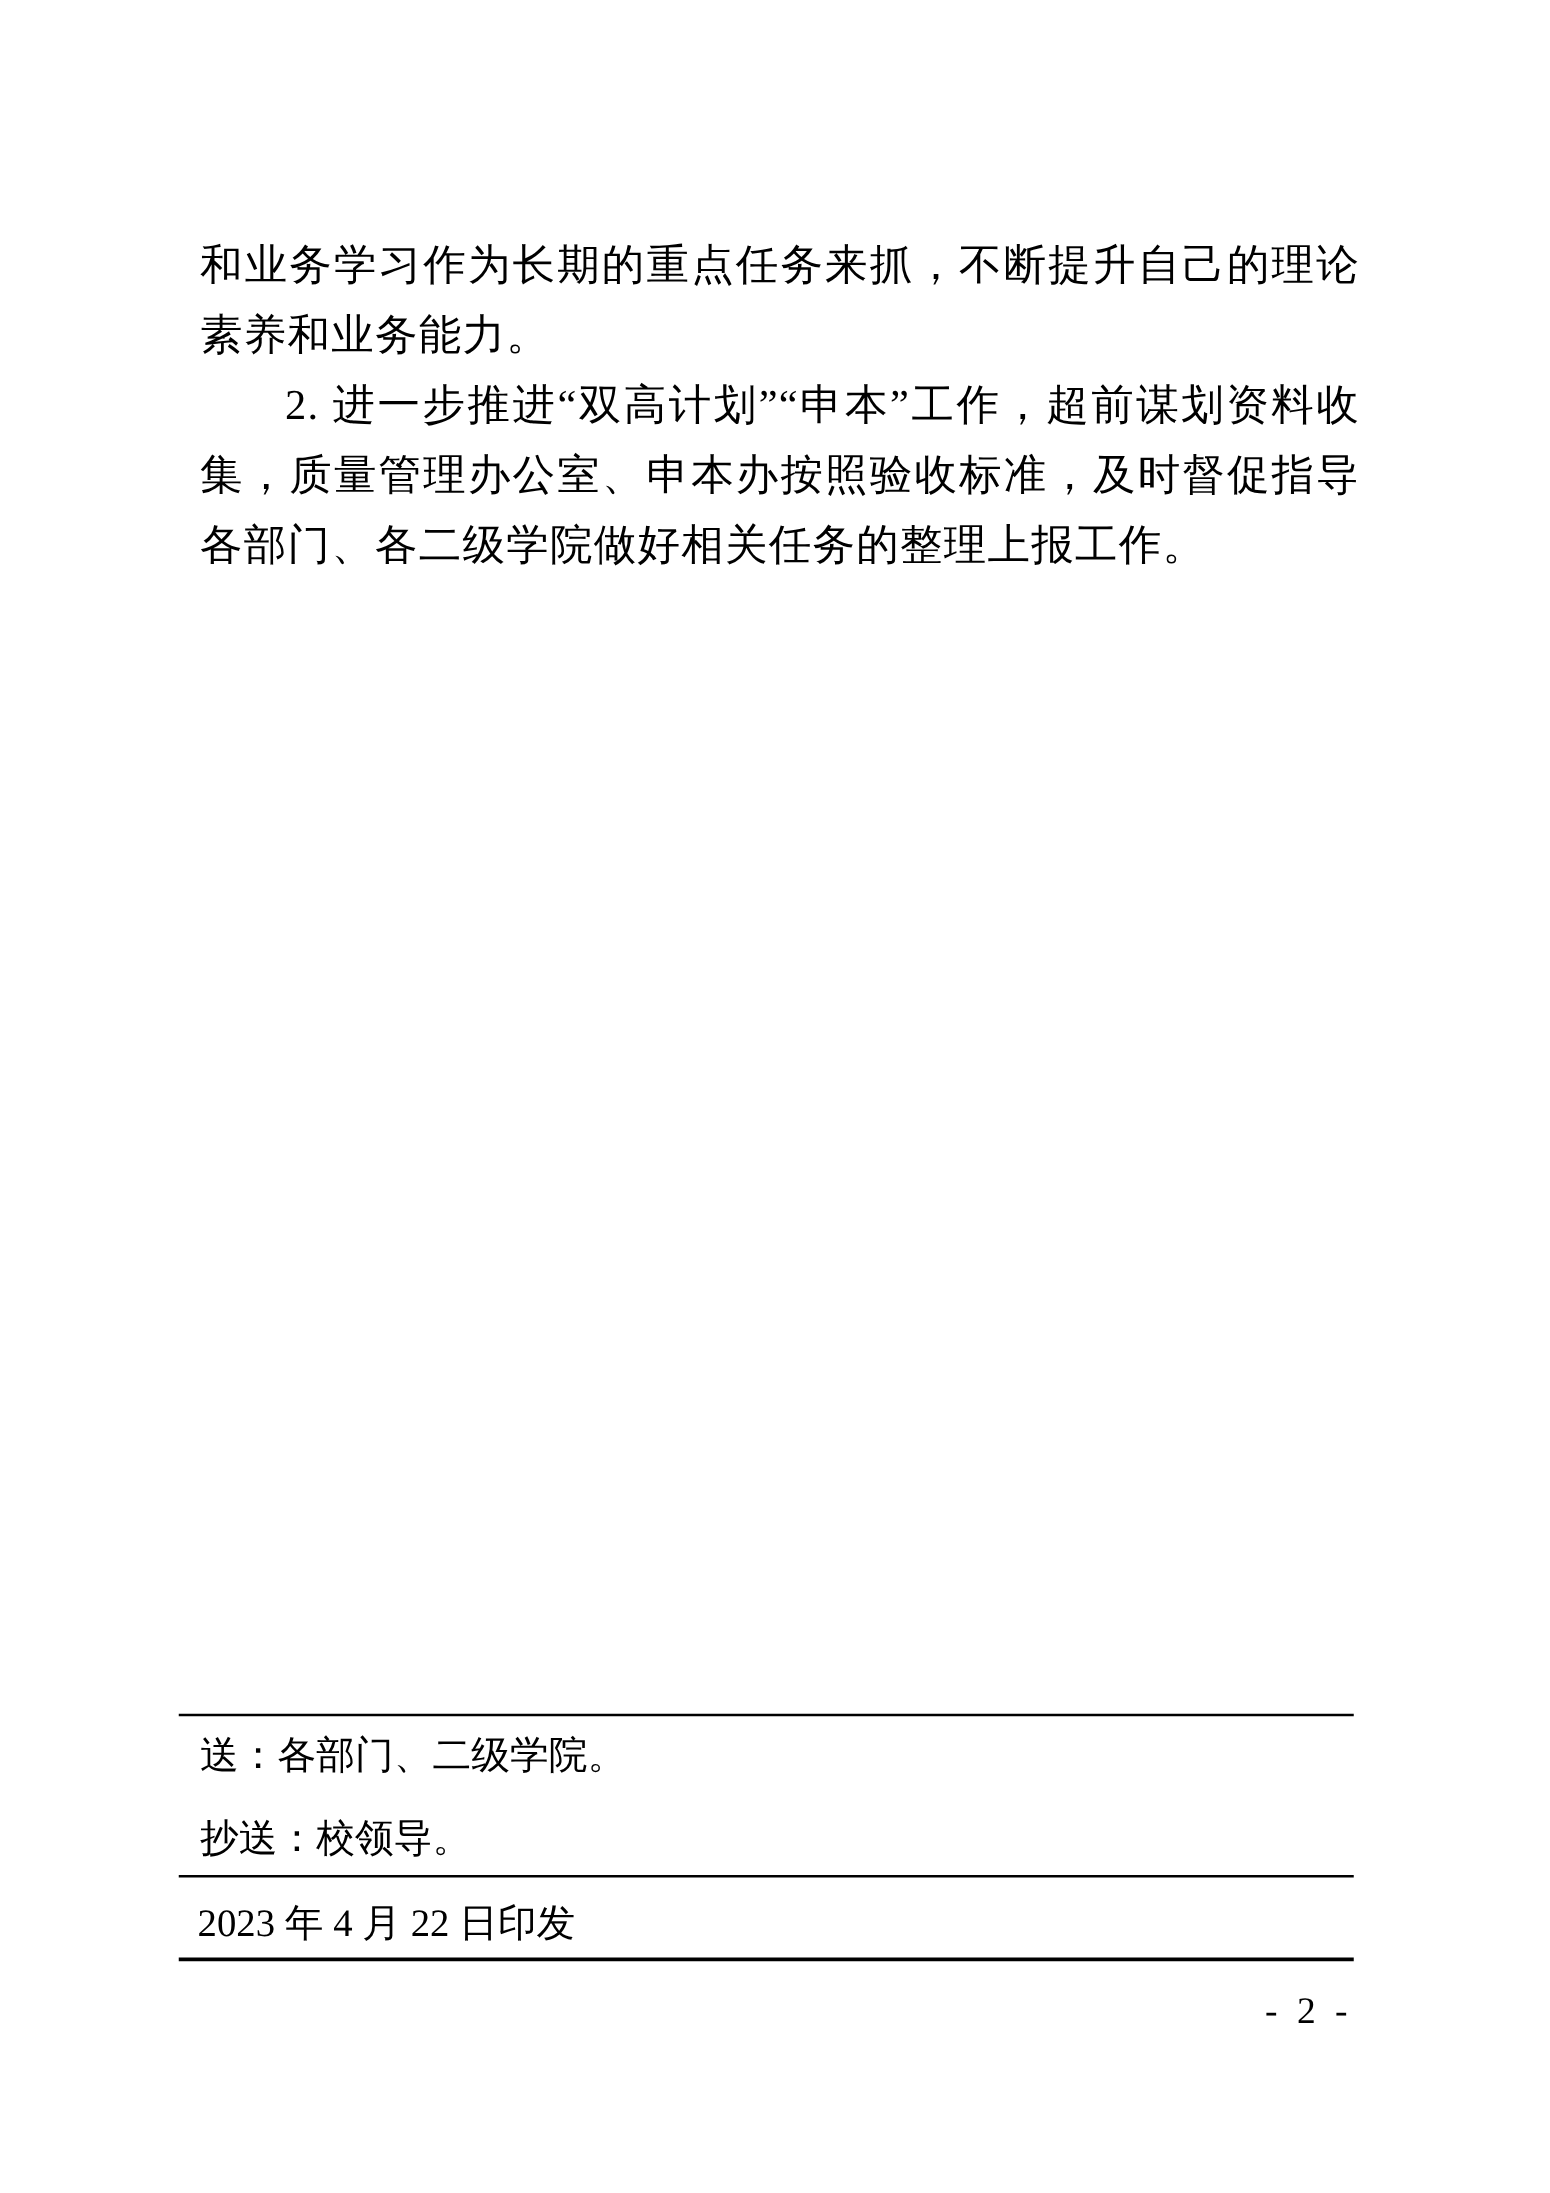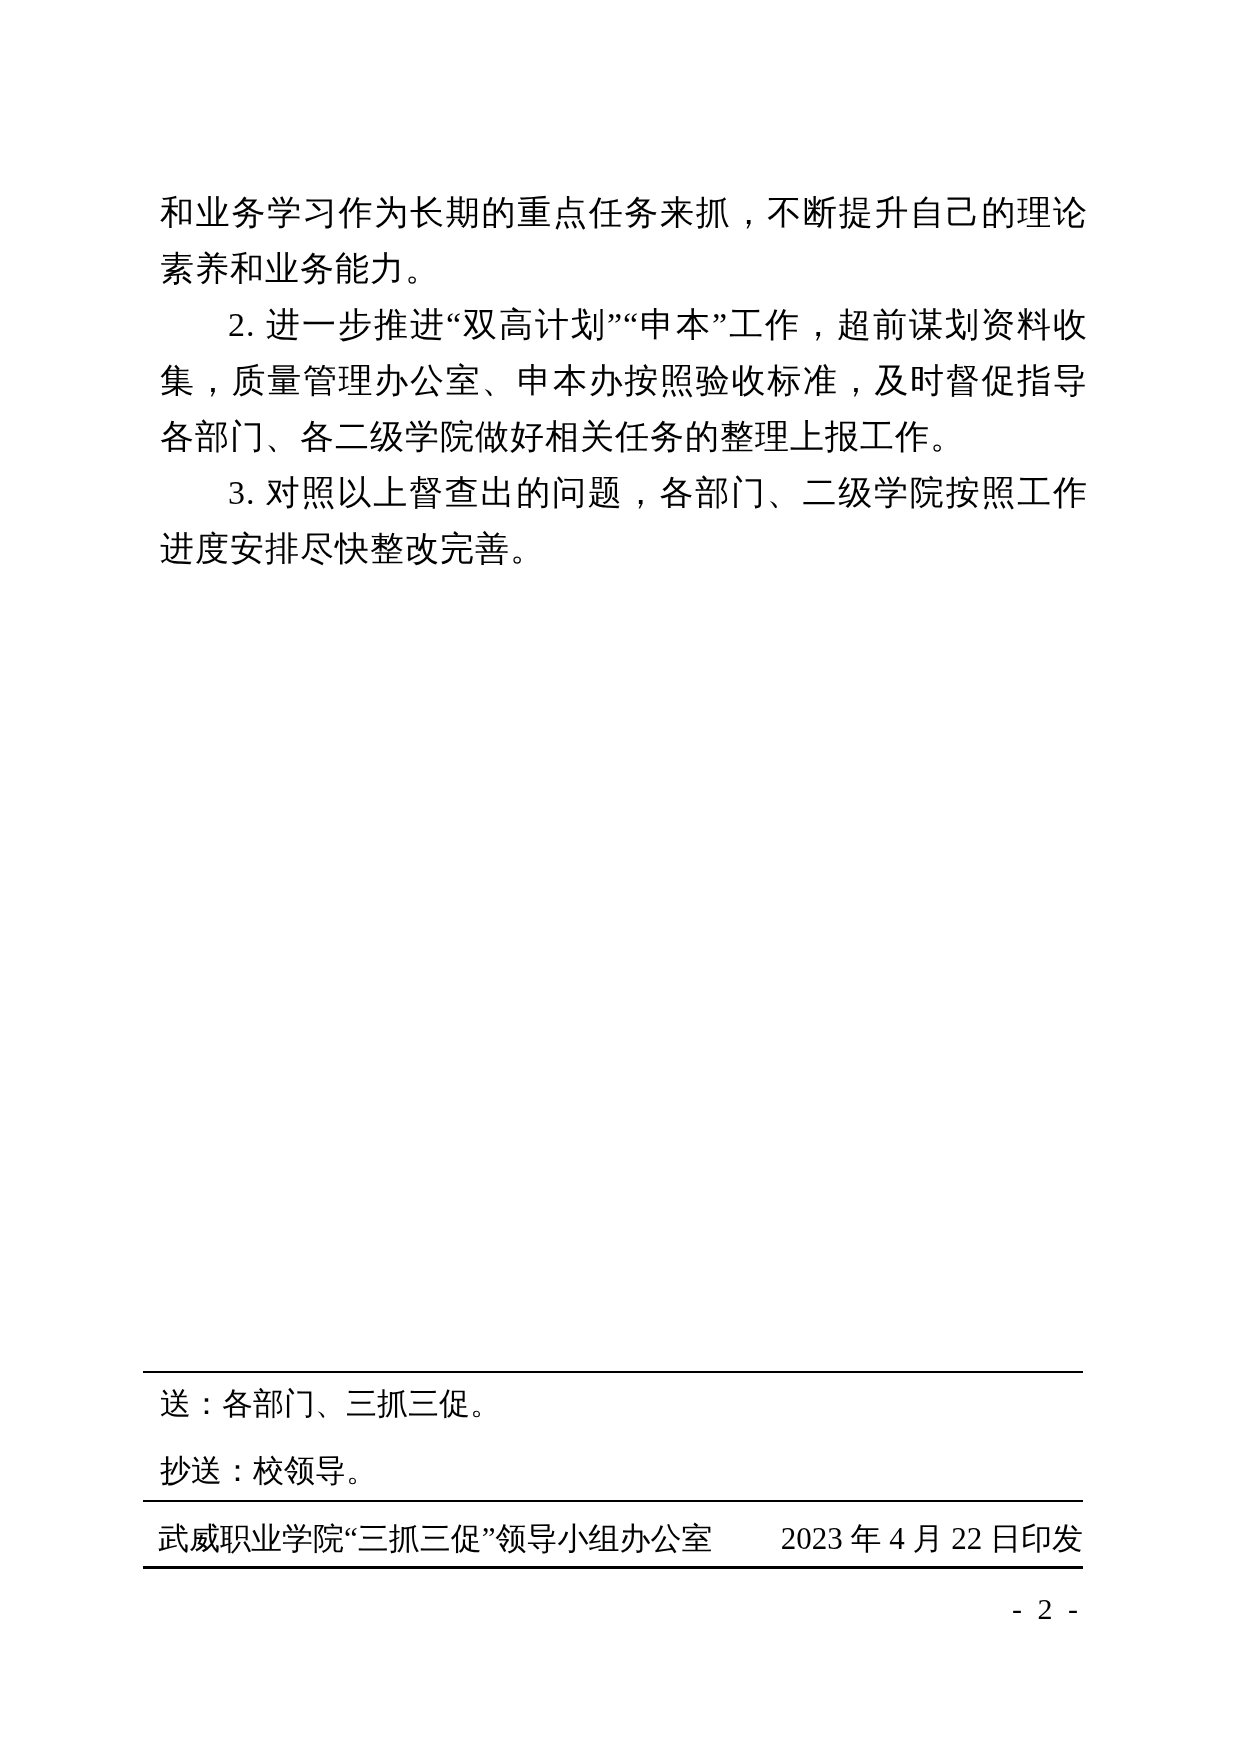--- a/index.html
+++ b/index.html
@@ -68,33 +68,31 @@
   }
 </style>
 </head>
 <body>
 
 <div class="page">
 
   <main class="body-text">
     <p>和业务学习作为长期的重点任务来抓，不断提升自己的理论素养和业务能力。</p>
     <p class="indent">2. 进一步推进“双高计划”“申本”工作，超前谋划资料收集，质量管理办公室、申本办按照验收标准，及时督促指导各部门、各二级学院做好相关任务的整理上报工作。</p>
-    <p class="indent">3. 对照以上督查出的问题，各部门、二级学院按照工作进度安排尽快整改完善。</p>
   </main>
 
   <div class="rule rule-1"></div>
 
-  <div class="footer-line dist-line">送：各部门、三抓三促。</div>
+  <div class="footer-line dist-line">送：各部门、二级学院。</div>
 
   <div class="footer-line cc-line">抄送：校领导。</div>
 
   <div class="rule rule-2"></div>
 
   <div class="issuer-line">
-    <span>武威职业学院“三抓三促”领导小组办公室</span>
     <span>2023 年 4 月 22 日印发</span>
   </div>
 
   <div class="rule rule-3"></div>
 
   <div class="page-number">- 2 -</div>
 
 </div>
 
 </body></html>

